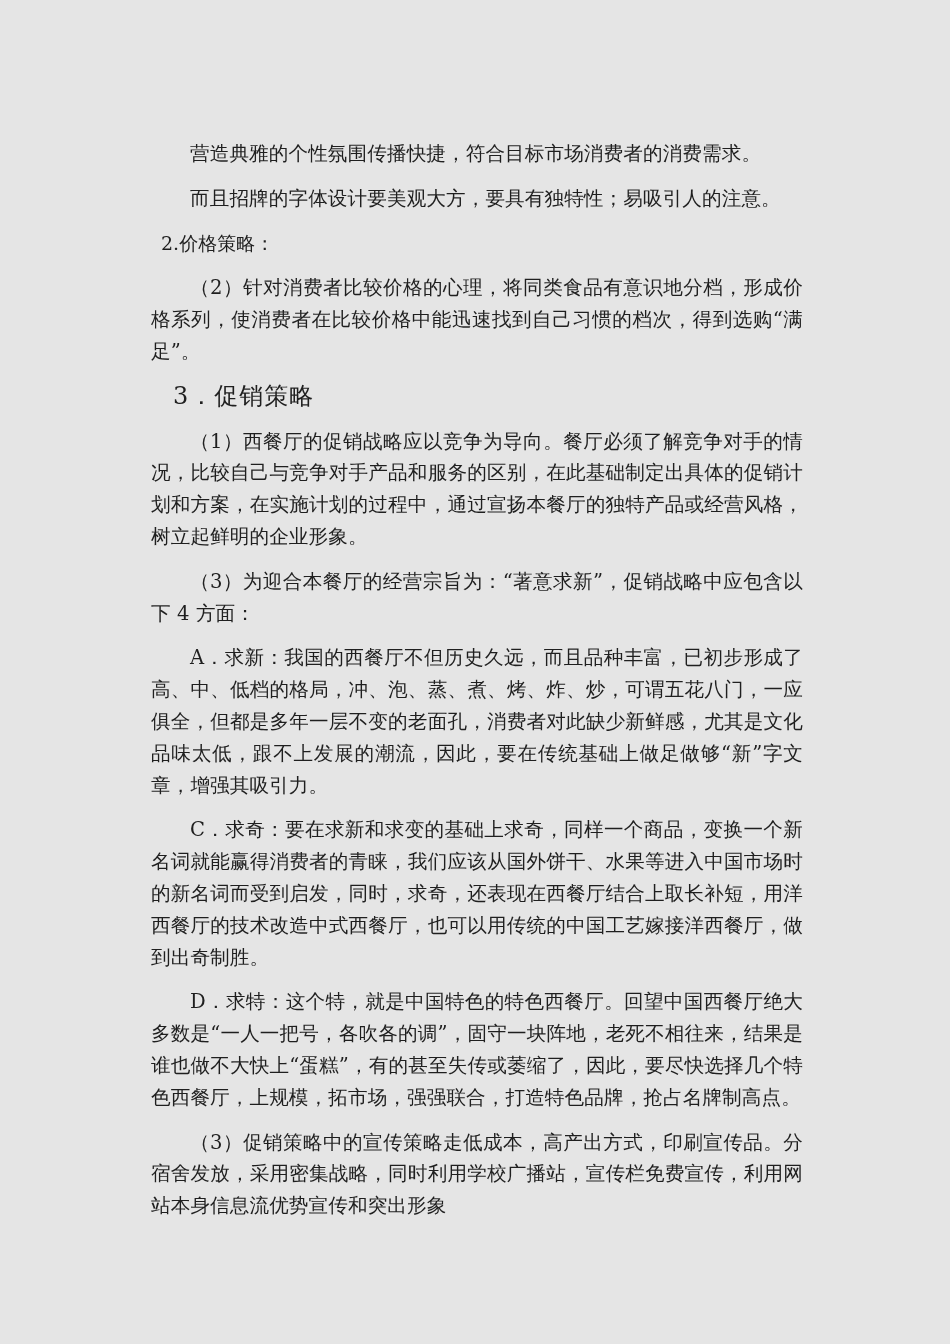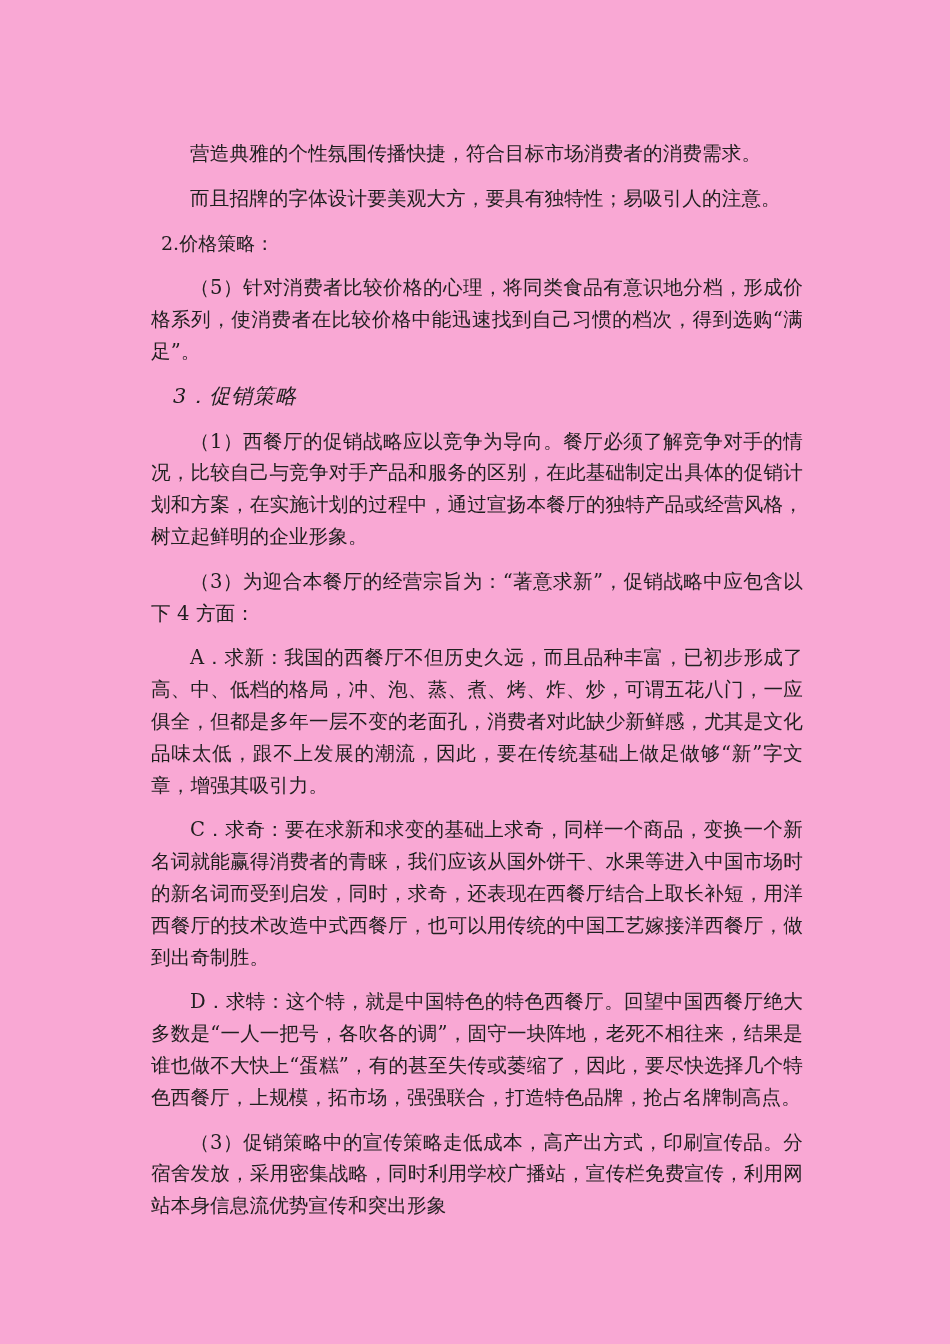--- a/index.html
+++ b/index.html
@@ -11,21 +11,21 @@
     width: 950px;
     height: 1344px;
     font-family: "DejaVu Serif", "Liberation Serif", serif;
     color: #1a1a1a;
     overflow: hidden;
   }
   .page {
     position: relative;
     width: 950px;
     height: 1344px;
-    background: #f9a8d4;
+    background: #e5e5e5;
     box-sizing: border-box;
   }
   .page-header {
     height: 138px;
   }
   .page-footer {
     height: 100px;
   }
   .content {
     position: absolute;
@@ -46,45 +46,44 @@
   }
   p.heading-num {
     margin: 0 0 13px 0;
     font-size: 19px;
     line-height: 31.8px;
     text-indent: 10px;
     color: #1f1f1f;
   }
   p.heading-sec {
     margin: 0 0 13px 0;
-    font-size: 21px;
+    font-size: 24px;
     line-height: 31.8px;
     text-indent: 22px;
     letter-spacing: 1px;
     color: #1f1f1f;
-    font-style: italic;
   }
 </style>
 </head>
 <body>
 
 <div class="page">
 
   <div class="page-header"></div>
 
   <div class="content">
 
     <p class="para">营造典雅的个性氛围传播快捷，符合目标市场消费者的消费需求。</p>
 
     <p class="para">而且招牌的字体设计要美观大方，要具有独特性；易吸引人的注意。</p>
 
     <p class="heading-num">2.价格策略：</p>
 
 
-    <p class="para">（5）针对消费者比较价格的心理，将同类食品有意识地分档，形成价格系列，使消费者在比较价格中能迅速找到自己习惯的档次，得到选购“满足”。</p>
+    <p class="para">（2）针对消费者比较价格的心理，将同类食品有意识地分档，形成价格系列，使消费者在比较价格中能迅速找到自己习惯的档次，得到选购“满足”。</p>
 
     <p class="heading-sec">3．促销策略</p>
 
     <p class="para">（1）西餐厅的促销战略应以竞争为导向。餐厅必须了解竞争对手的情况，比较自己与竞争对手产品和服务的区别，在此基础制定出具体的促销计划和方案，在实施计划的过程中，通过宣扬本餐厅的独特产品或经营风格，树立起鲜明的企业形象。</p>
 
     <p class="para">（3）为迎合本餐厅的经营宗旨为：“著意求新”，促销战略中应包含以下 4 方面：</p>
 
     <p class="para">A．求新：我国的西餐厅不但历史久远，而且品种丰富，已初步形成了高、中、低档的格局，冲、泡、蒸、煮、烤、炸、炒，可谓五花八门，一应俱全，但都是多年一层不变的老面孔，消费者对此缺少新鲜感，尤其是文化品味太低，跟不上发展的潮流，因此，要在传统基础上做足做够“新”字文章，增强其吸引力。</p>
 
 

